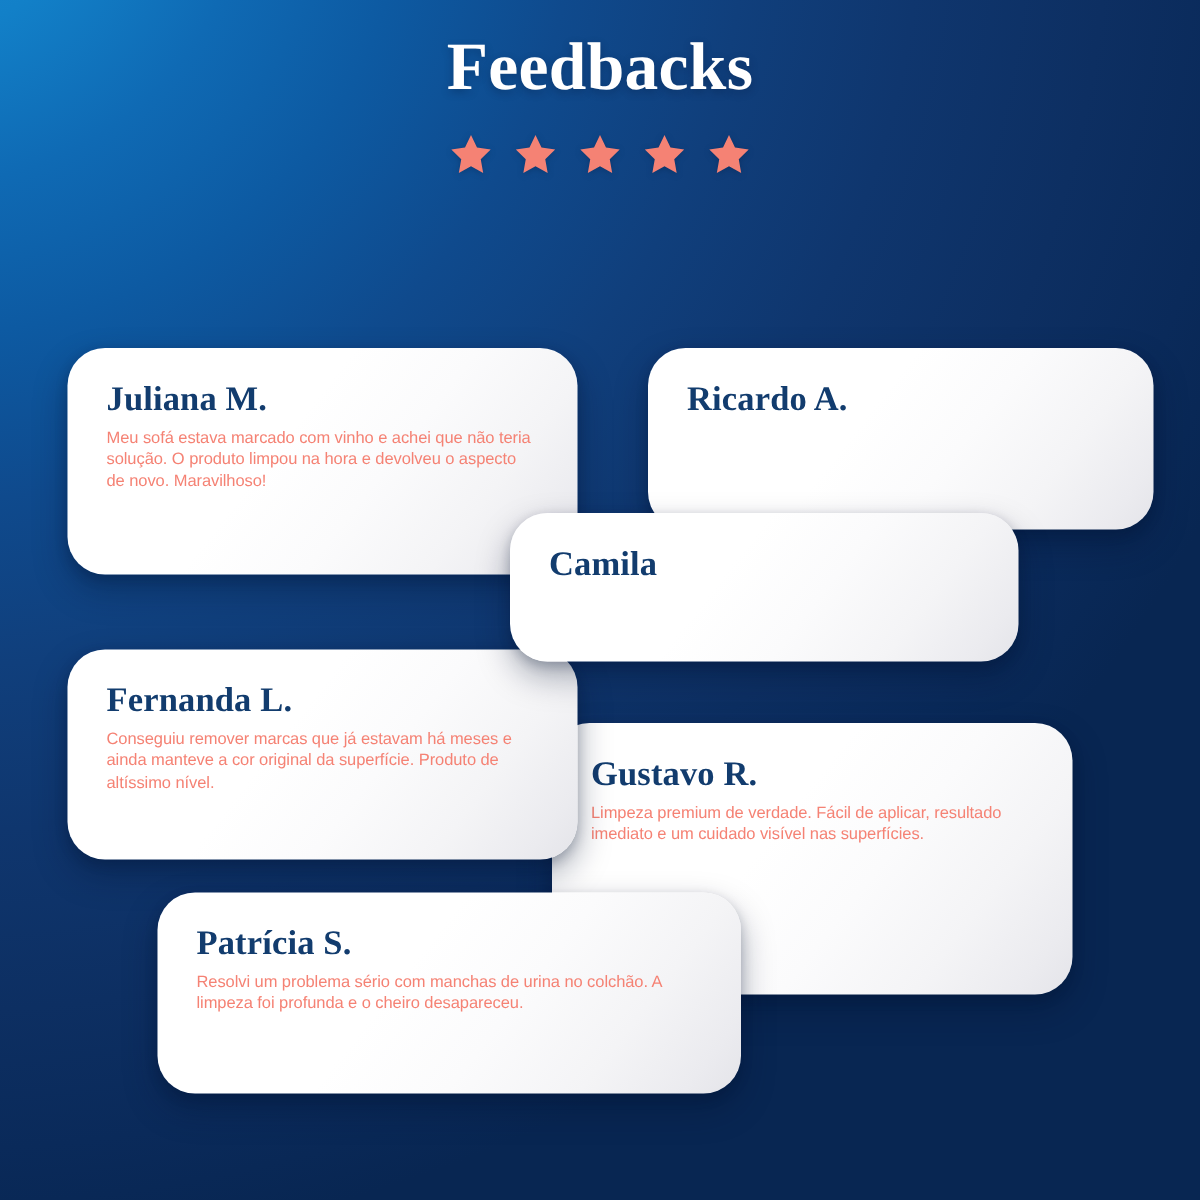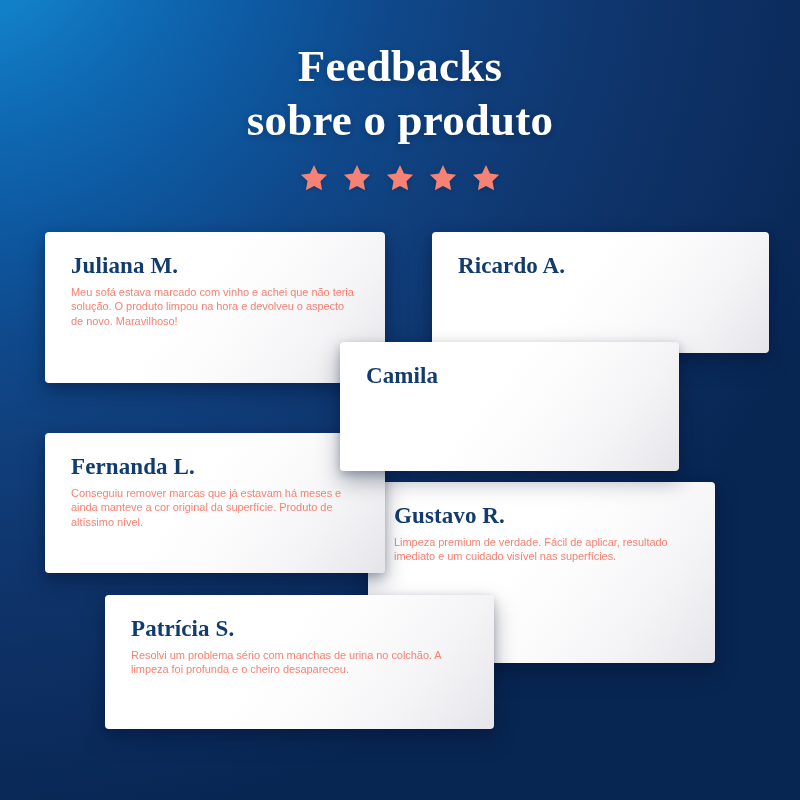--- a/index.html
+++ b/index.html
@@ -32,21 +32,21 @@
   
   .header {
     position: absolute;
     top: 0; left: 0;
     width: 800px;
     text-align: center;
     pointer-events: none;
   }
   .title {
     margin: 0;
-    padding-top: 40px;
+    padding-top: 18px;
     color: #ffffff;
     font-family: "Liberation Serif", "DejaVu Serif", serif;
     font-weight: 700;
     font-size: 45px;
     line-height: 1.19;
     letter-spacing: 0.2px;
     text-shadow: 0 2px 6px rgba(4, 26, 58, 0.32);
   }
   .title .line { display: block; }
 
@@ -62,21 +62,21 @@
     width: 30px;
     height: 30px;
     filter: drop-shadow(0 1px 2px rgba(4, 26, 58, 0.30));
   }
   .star svg { display: block; width: 30px; height: 30px; }
 
   
   .card {
     position: absolute;
     box-sizing: border-box;
-    border-radius: 4px;
+    border-radius: 25px;
     background-image: linear-gradient(128deg,
       #ffffff 0%,
       #ffffff 42%,
       #fbfbfc 60%,
       #f4f4f6 78%,
       #ebebef 92%,
       #e4e4e9 100%);
     box-shadow:
       0 10px 22px rgba(3, 19, 46, 0.34),
       0 3px 8px rgba(3, 19, 46, 0.22);
@@ -97,34 +97,33 @@
     font-family: "Liberation Sans", sans-serif;
     font-weight: 400;
     font-size: 11px;
     line-height: 1.32;
     letter-spacing: -0.05px;
   }
 
   
   #card-juliana  { left: 45px;  top: 232px; width: 340px; height: 151px; z-index: 6; }
   #card-ricardo  { left: 432px; top: 232px; width: 337px; height: 121px; z-index: 5; }
-  #card-camila   { left: 340px; top: 342px; width: 339px; height: 129px; z-index: 7; }
+  #card-camila   { left: 340px; top: 342px; width: 339px; height: 99px; z-index: 7; }
   #card-fernanda { left: 45px;  top: 433px; width: 340px; height: 140px; z-index: 6; }
   #card-gustavo  { left: 368px; top: 482px; width: 347px; height: 181px; z-index: 5; }
   #card-patricia { left: 105px; top: 595px; width: 389px; height: 134px; z-index: 7; }
 </style>
 </head>
 <body>
 
 <div id="poster">
 
   <div class="header">
     <h1 class="title">
       <span class="line">Feedbacks</span>
-      <span class="line">sobre o produto</span>
     </h1>
 
     <div class="stars">
       <span class="star">
         <svg viewBox="0 0 24 24" aria-hidden="true">
             <path fill="#f58274" d="M12 1.6l3.2 6.7 7.3 1-5.3 5.2 1.3 7.3L12 18.3 5.5 21.8l1.3-7.3L1.5 9.3l7.3-1z"></path>
           </svg>
       </span>
       <span class="star">
         <svg viewBox="0 0 24 24" aria-hidden="true">

